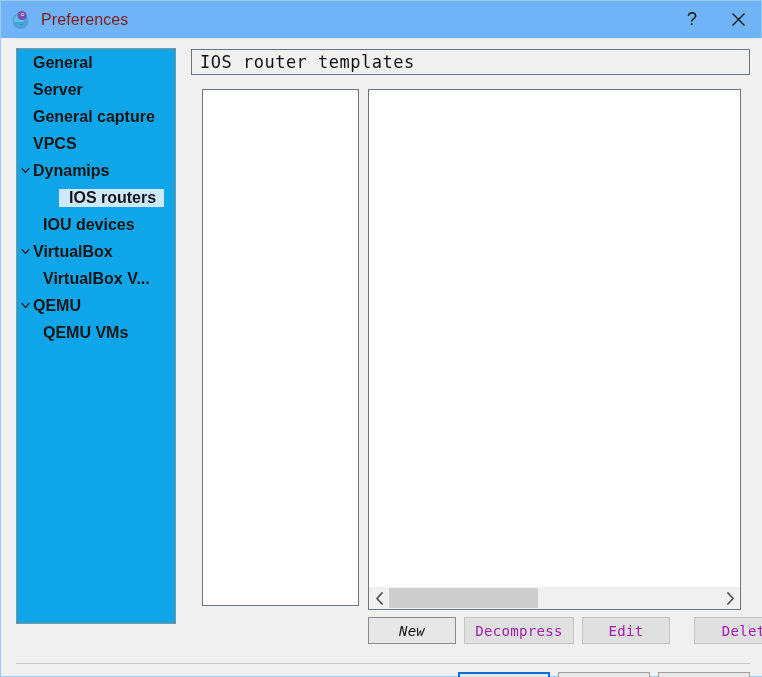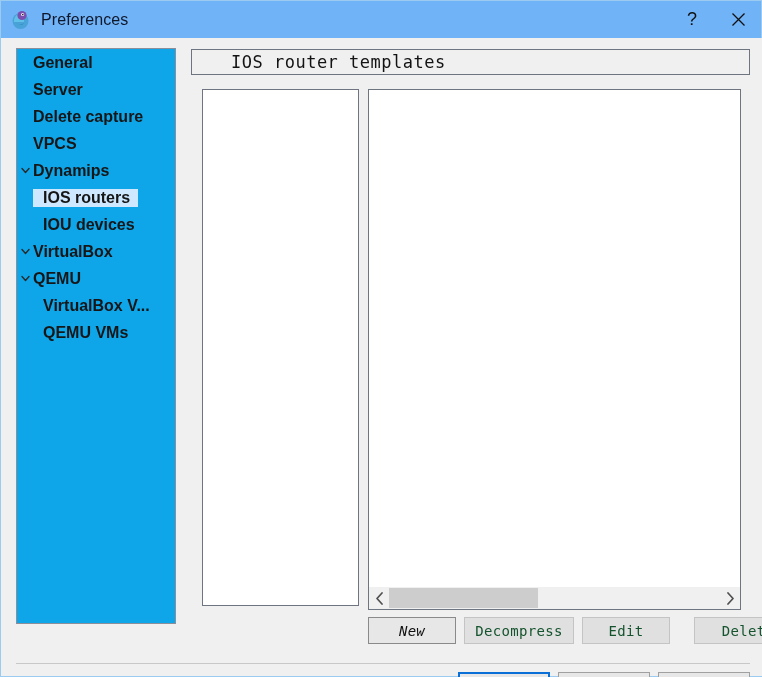--- a/index.html
+++ b/index.html
@@ -37,21 +37,21 @@
   .app-logo {
     width: 20px; height: 20px;
     margin-left: 10px;
     flex: 0 0 auto;
     position: relative;
   }
   .app-logo svg { display: block; }
   .title-text {
     margin-left: 10px;
     font-size: 16px;
-    color: #0f172a;
+    color: #7f1d1d;
     font-family: "Liberation Sans", sans-serif;
     letter-spacing: 0.1px;
   }
   .titlebar-spacer { flex: 1 1 auto; }
   .tb-btn {
     width: 46px;
     height: 37px;
     display: flex;
     align-items: center;
     justify-content: center;
@@ -103,38 +103,38 @@
     color: #2a2a2a;
   }
   .tree-item .chev svg { display: block; }
   .tree-item .chev.empty { visibility: hidden; }
   .tree-item.root .label { padding-left: 0px; }
   .tree-item.child .label { padding-left: 10px; }
   .tree-item .label { padding-right: 6px; }
   .tree-item.selected .label {
     background: #cde8ff;
     padding-right: 8px;
+    margin-left: 26px;
   }
   .tree-item.selected {
     background: transparent;
   }
 
   
   .group-header {
     position: absolute;
     left: 189px;
     top: 11px;
     width: 559px;
     height: 26px;
     box-sizing: border-box;
     border: 1px solid #6e7480;
     background: #f0f0f0;
     display: flex;
     align-items: center;
-    padding-left: 31px;
   }
   .group-header-text {
     font-family: "DejaVu Sans Mono", monospace;
     font-size: 17px;
     color: #131313;
     padding-left: 8px;
     letter-spacing: 0.5px;
   }
 
   .list-left {
@@ -226,21 +226,21 @@
     justify-content: center;
     cursor: default;
     letter-spacing: 0.3px;
   }
   .btn.enabled {
     border-color: #8a8a8a;
     background: #e7e7e7;
     color: #101010;
   }
   .btn.disabled {
-    color: #14532d;
+    color: #a21caf;
     background: #e0e0e0;
     border-color: #c4c4c4;
   }
   .btn-new     { left: 0px;   width: 88px; font-style: italic; }
   .btn-decomp  { left: 96px;  width: 110px; }
   .btn-edit    { left: 214px; width: 88px; }
   .btn-delete  { left: 326px; width: 108px; }
 
   
   .footer-sep {
@@ -326,21 +326,21 @@
               </svg>
             </span>
             <span class="label">Server</span>
           </div>
           <div class="tree-item root">
             <span class="chev empty">
               <svg width="11" height="11" viewBox="0 0 11 11">
                 <path d="M2 3.5 L5.5 7.5 L9 3.5" stroke="#2a2a2a" stroke-width="1.4" fill="none" stroke-linecap="round" stroke-linejoin="round"></path>
               </svg>
             </span>
-            <span class="label">Delete capture</span>
+            <span class="label">General capture</span>
           </div>
           <div class="tree-item root">
             <span class="chev empty">
               <svg width="11" height="11" viewBox="0 0 11 11">
                 <path d="M2 3.5 L5.5 7.5 L9 3.5" stroke="#2a2a2a" stroke-width="1.4" fill="none" stroke-linecap="round" stroke-linejoin="round"></path>
               </svg>
             </span>
             <span class="label">VPCS</span>
           </div>
           <div class="tree-item root">
@@ -368,35 +368,35 @@
             <span class="label">IOU devices</span>
           </div>
           <div class="tree-item root">
             <span class="chev">
               <svg width="11" height="11" viewBox="0 0 11 11">
                 <path d="M2 3.5 L5.5 7.5 L9 3.5" stroke="#2a2a2a" stroke-width="1.4" fill="none" stroke-linecap="round" stroke-linejoin="round"></path>
               </svg>
             </span>
             <span class="label">VirtualBox</span>
           </div>
+          <div class="tree-item child">
+            <span class="chev empty">
+              <svg width="11" height="11" viewBox="0 0 11 11">
+                <path d="M2 3.5 L5.5 7.5 L9 3.5" stroke="#2a2a2a" stroke-width="1.4" fill="none" stroke-linecap="round" stroke-linejoin="round"></path>
+              </svg>
+            </span>
+            <span class="label">VirtualBox V...</span>
+          </div>
           <div class="tree-item root">
             <span class="chev">
               <svg width="11" height="11" viewBox="0 0 11 11">
                 <path d="M2 3.5 L5.5 7.5 L9 3.5" stroke="#2a2a2a" stroke-width="1.4" fill="none" stroke-linecap="round" stroke-linejoin="round"></path>
               </svg>
             </span>
             <span class="label">QEMU</span>
-          </div>
-          <div class="tree-item child">
-            <span class="chev empty">
-              <svg width="11" height="11" viewBox="0 0 11 11">
-                <path d="M2 3.5 L5.5 7.5 L9 3.5" stroke="#2a2a2a" stroke-width="1.4" fill="none" stroke-linecap="round" stroke-linejoin="round"></path>
-              </svg>
-            </span>
-            <span class="label">VirtualBox V...</span>
           </div>
           <div class="tree-item child">
             <span class="chev empty">
               <svg width="11" height="11" viewBox="0 0 11 11">
                 <path d="M2 3.5 L5.5 7.5 L9 3.5" stroke="#2a2a2a" stroke-width="1.4" fill="none" stroke-linecap="round" stroke-linejoin="round"></path>
               </svg>
             </span>
             <span class="label">QEMU VMs</span>
           </div>
         </div>

